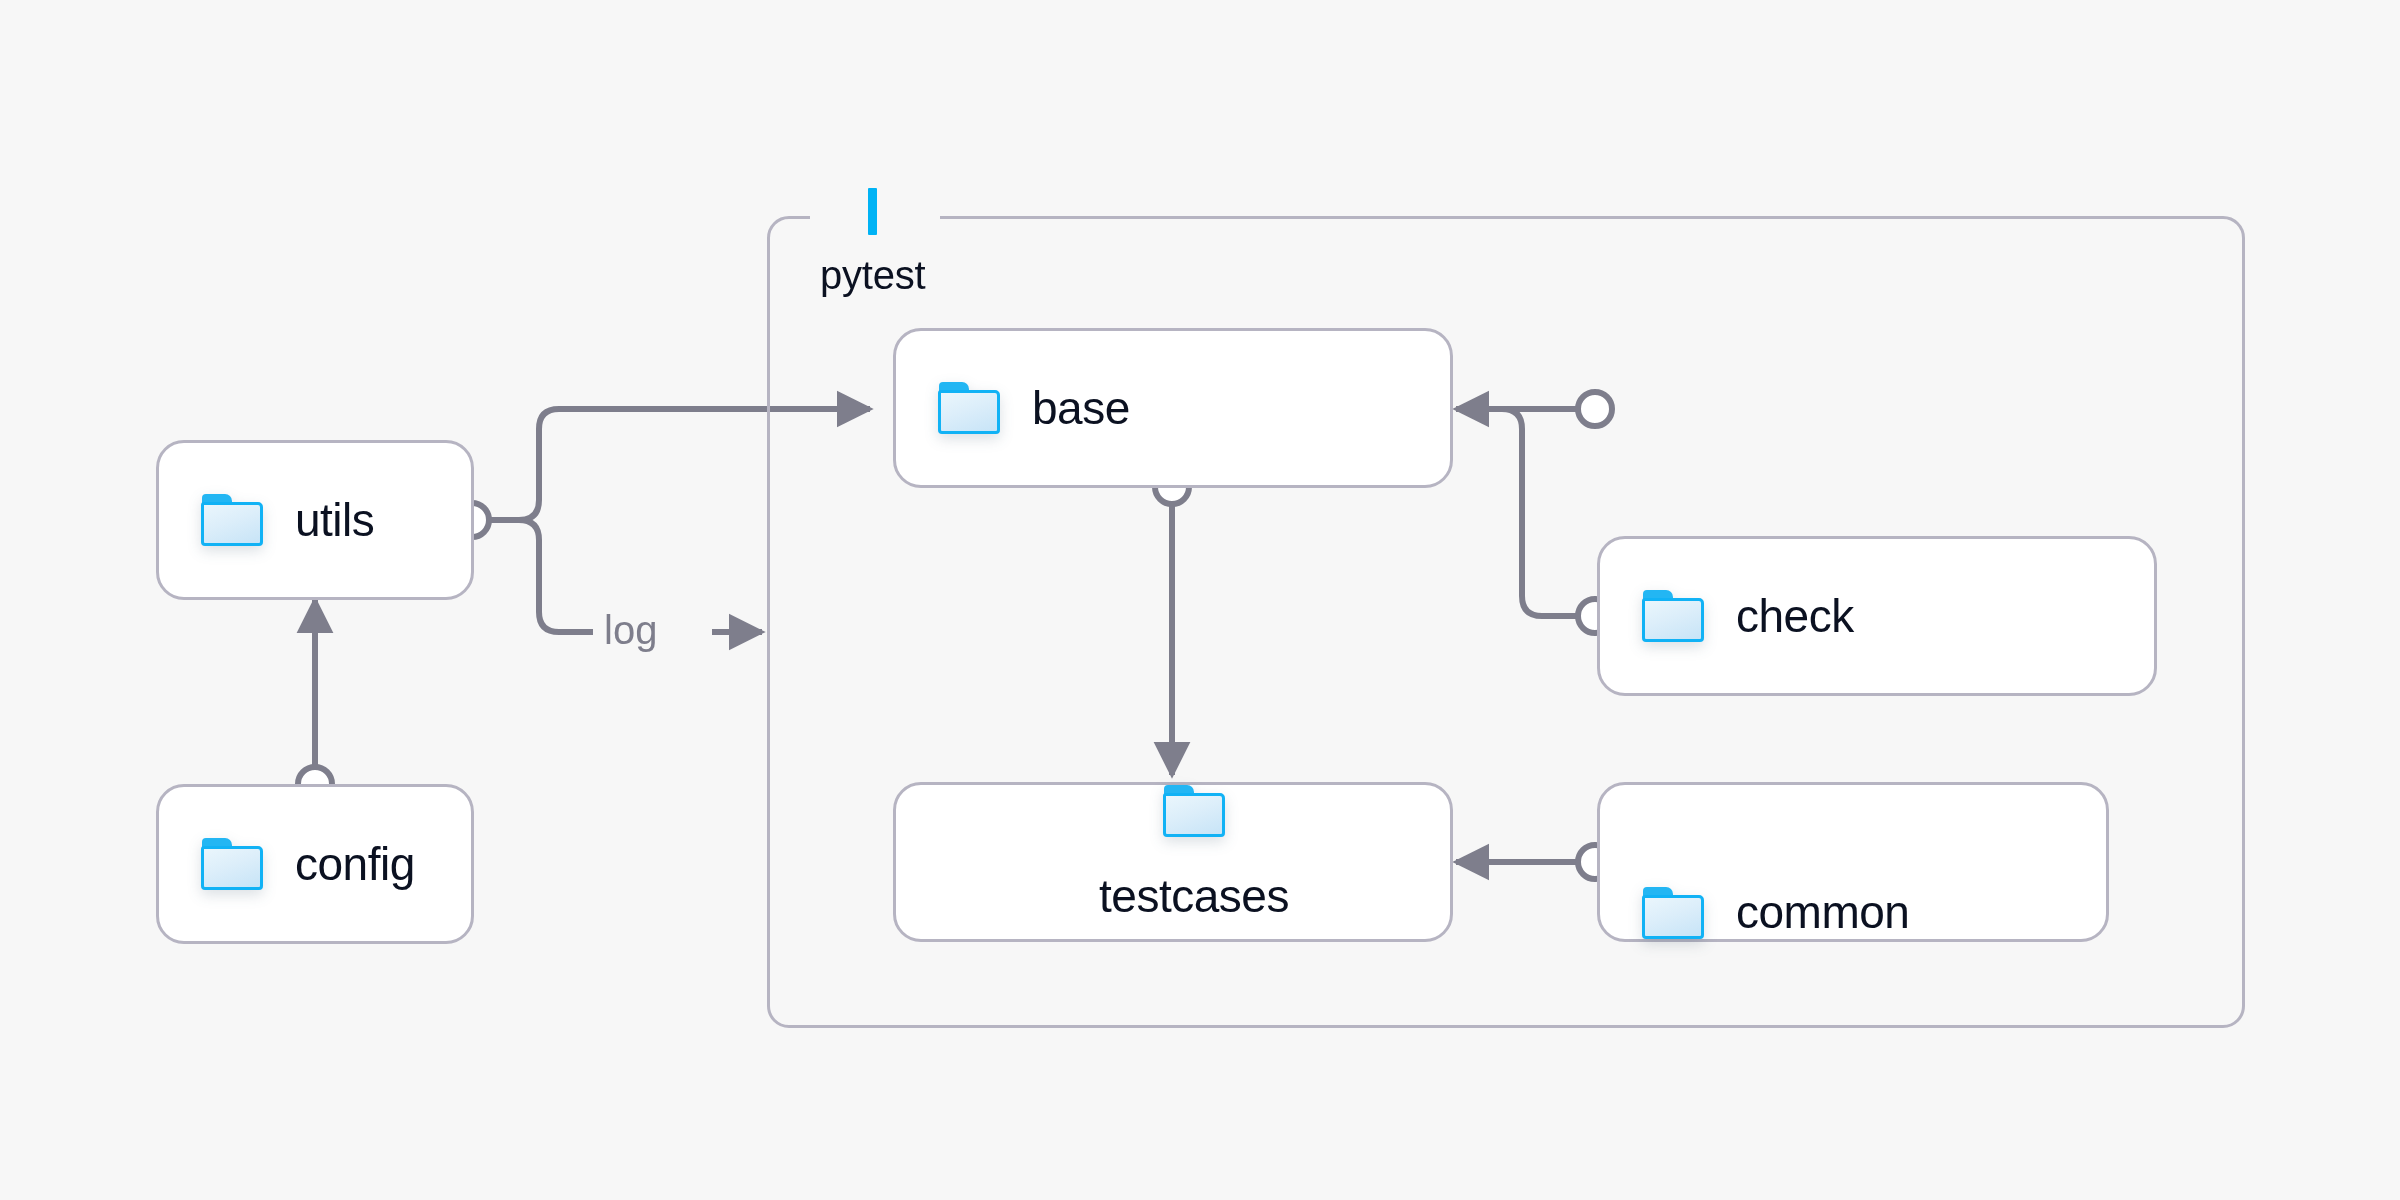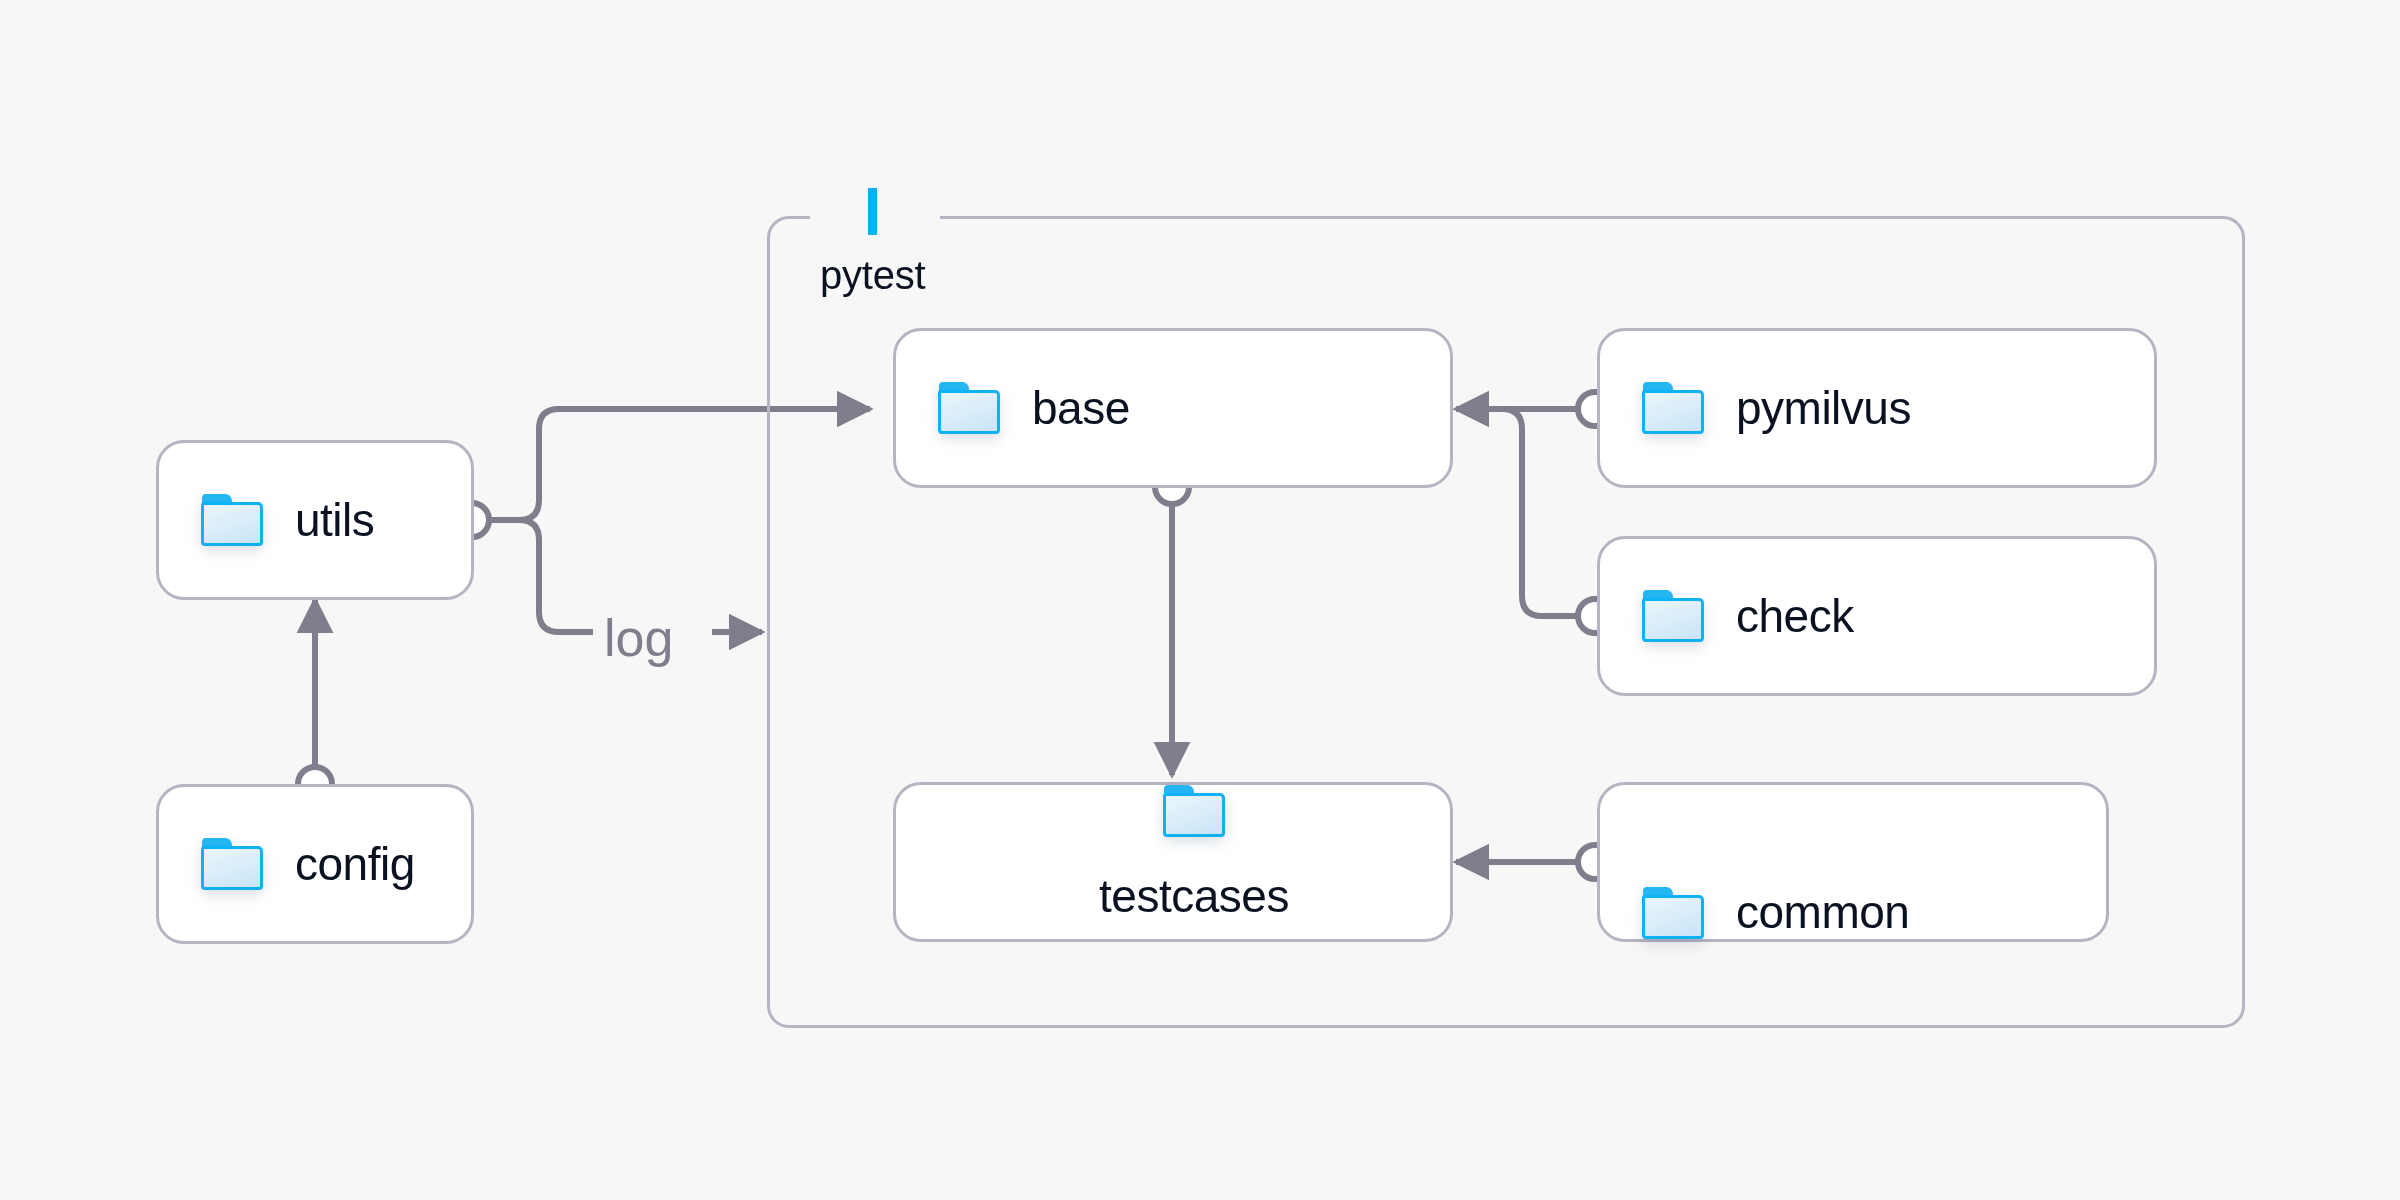--- a/index.html
+++ b/index.html
@@ -103,21 +103,21 @@
     height: 44px;
     box-sizing: border-box;
     border: 3px solid #11b2f5;
     border-radius: 3px 5px 4px 4px;
     background: linear-gradient(160deg, #eaf6fc 0%, #dceefa 45%, #c7e4f7 100%);
   }
 
   
   .edge-label {
     position: absolute;
-    font-size: 52px;
+    font-size: 40px;
     color: #7e7e8c;
     letter-spacing: 0px;
     white-space: nowrap;
   }
 </style>
 </head>
 <body>
 
 <div id="stage">
 
@@ -197,27 +197,20 @@
   </div>
 
   <div class="node" style="left:893px; top:782px; width:560px; height:160px;flex-direction:column;">
     <span class="folder">
       <span class="tab"></span>
         <span class="body"></span>
     </span>
     <span class="node-label">testcases</span>
   </div>
 
-  <div class="node" style="left:1597px; top:328px; width:560px; height:160px;">
-    <span class="folder">
-      <span class="tab"></span>
-        <span class="body"></span>
-    </span>
-    <span class="node-label">pymilvus</span>
-  </div>
 
   <div class="node" style="left:1597px; top:536px; width:560px; height:160px;">
     <span class="folder">
       <span class="tab"></span>
         <span class="body"></span>
     </span>
     <span class="node-label">check</span>
   </div>
 
   <div class="node" style="left:1597px; top:782px; width:512px; height:160px;align-items:flex-end;">

